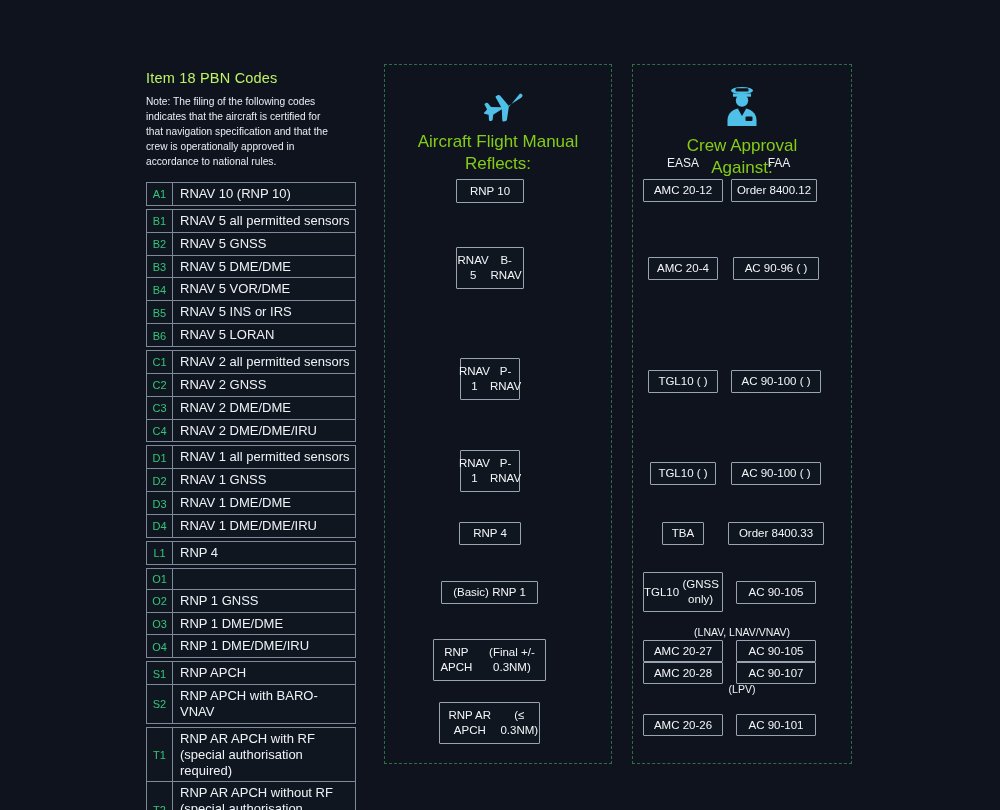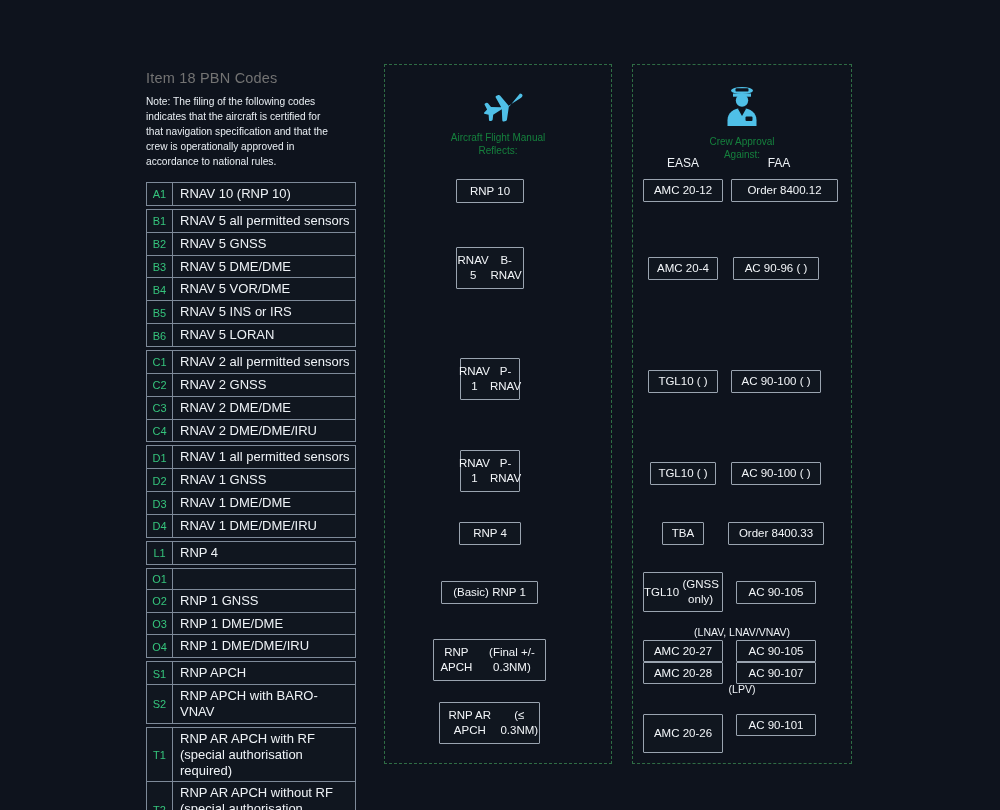--- a/index.html
+++ b/index.html
@@ -15,21 +15,21 @@
     background: #0e131d;
   }
 
   
   #left-col {
     position: absolute;
     left: 146px; top: 70px;
     width: 210px;
   }
   #left-title {
-    color: #737373;
+    color: #bef264;
     font-size: 14.5px;
     letter-spacing: .2px;
     margin-bottom: 9px;
   }
   #left-note {
     color: #e9eef3;
     font-size: 10.2px;
     line-height: 1.47;
     width: 186px;
     margin-bottom: 12px;
@@ -77,22 +77,22 @@
   #panel-afm { left: 384px; width: 228px; }
   #panel-crew { left: 632px; width: 220px; }
 
   .panel-head {
     position: absolute;
     left: 0; right: 0; top: 18px;
     text-align: center;
   }
   .panel-icon { display: block; margin: 0 auto 4px; }
   .panel-title {
-    color: #15803d;
-    font-size: 10px;
+    color: #84cc16;
+    font-size: 17px;
     line-height: 1.32;
   }
 
   .subhead {
     position: absolute;
     color: #eef2f6;
     font-size: 12px;
     top: 156px;
     text-align: center;
   }
@@ -331,24 +331,24 @@
       <div class="box" style="left: 643px; top: 572px; width: 80px; height: 40px;">
         <span style="display: block;">TGL10</span>
         <span style="display: block;">(GNSS only)</span>
       </div>
       <div class="box" style="left: 643px; top: 640px; width: 80px; height: 22px;">
         <span style="display: block;">AMC 20-27</span>
       </div>
       <div class="box" style="left: 643px; top: 662px; width: 80px; height: 22px;">
         <span style="display: block;">AMC 20-28</span>
       </div>
-      <div class="box" style="left: 643px; top: 714px; width: 80px; height: 39px;">
+      <div class="box" style="left: 643px; top: 714px; width: 80px; height: 22px;">
         <span style="display: block;">AMC 20-26</span>
       </div>
-      <div class="box" style="left: 731px; top: 179px; width: 107px; height: 23px;">
+      <div class="box" style="left: 731px; top: 179px; width: 86px; height: 23px;">
         <span style="display: block;">Order 8400.12</span>
       </div>
       <div class="box" style="left: 733px; top: 257px; width: 86px; height: 23px;">
         <span style="display: block;">AC 90-96 ( )</span>
       </div>
       <div class="box" style="left: 731px; top: 370px; width: 90px; height: 23px;">
         <span style="display: block;">AC 90-100 ( )</span>
       </div>
       <div class="box" style="left: 731px; top: 462px; width: 90px; height: 23px;">
         <span style="display: block;">AC 90-100 ( )</span>

